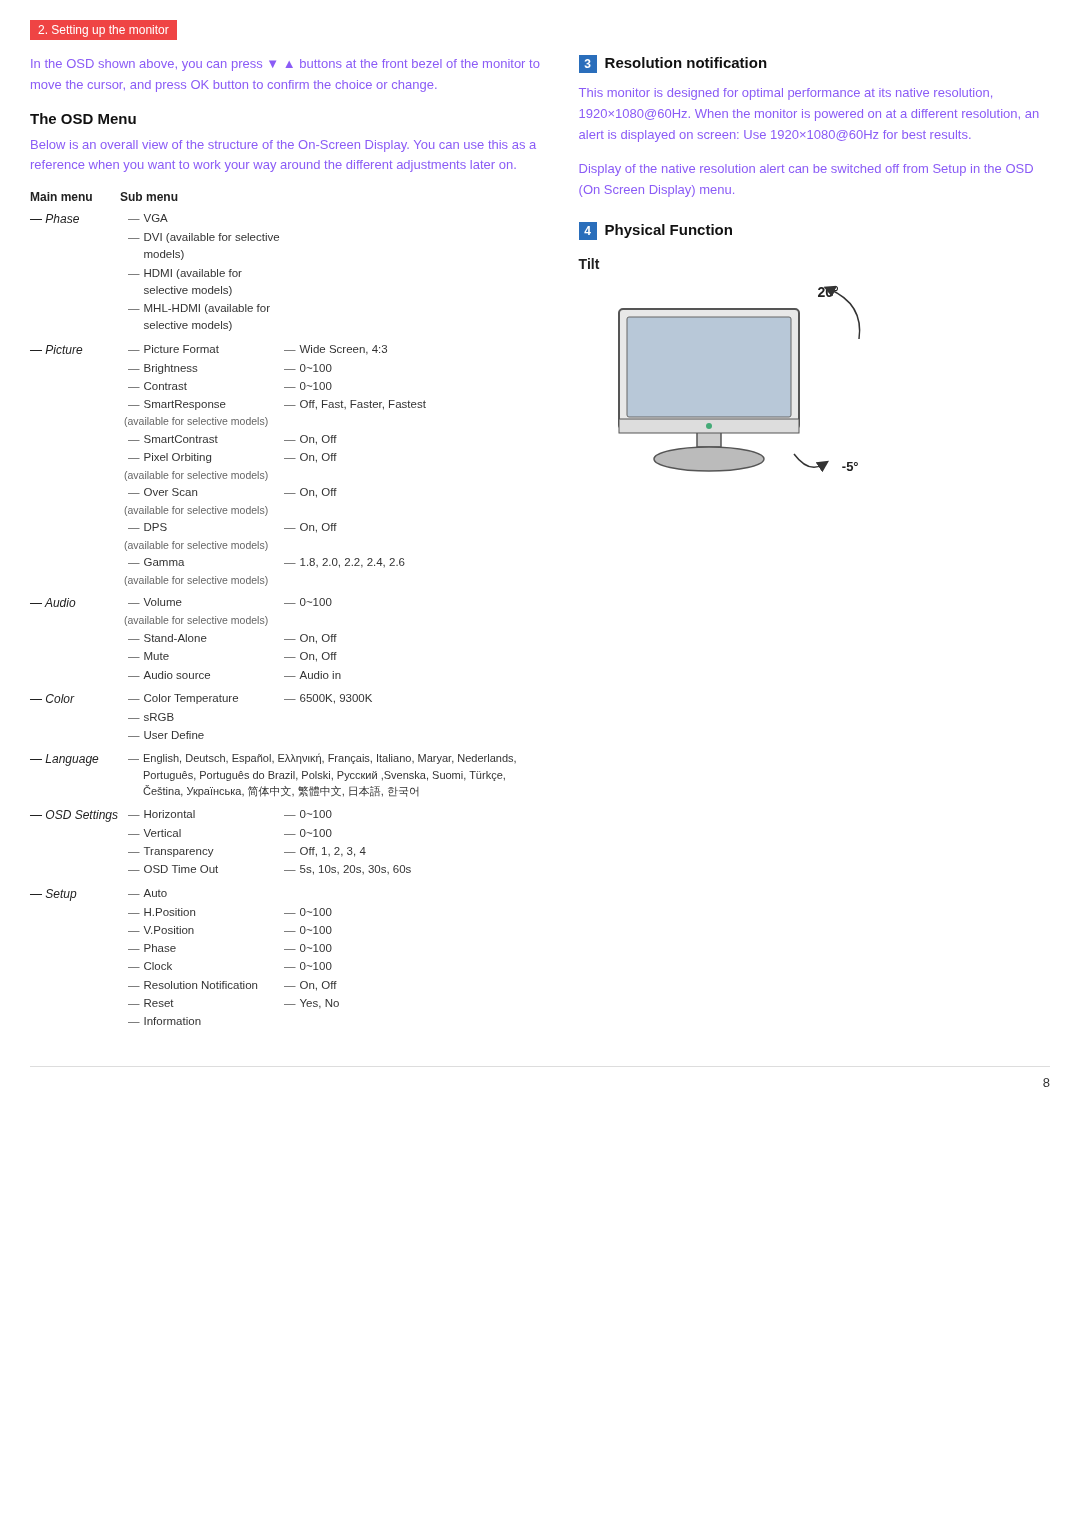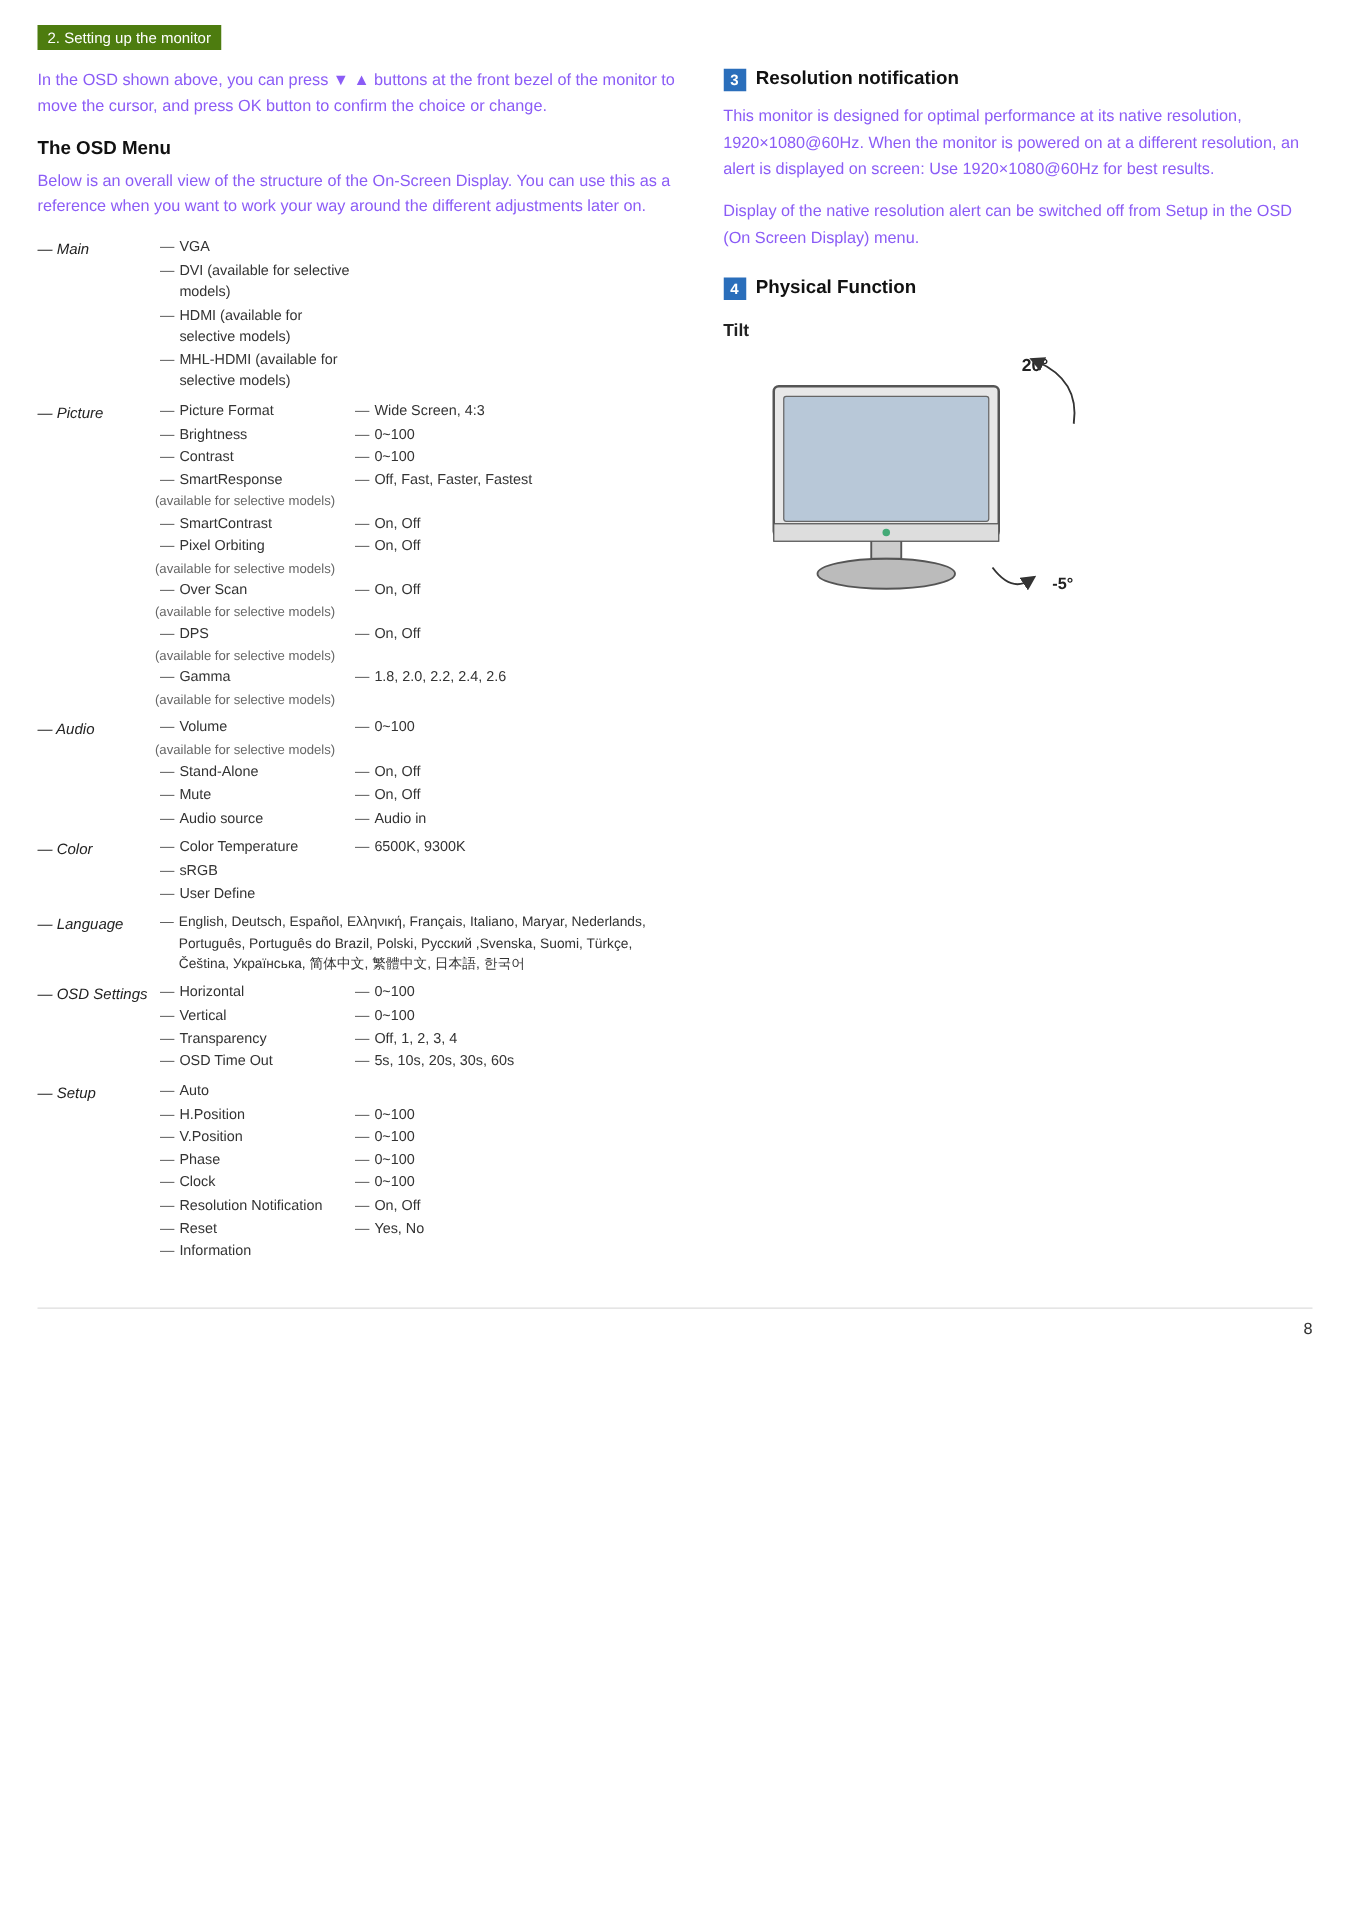--- a/index.html
+++ b/index.html
@@ -7,21 +7,21 @@
       font-family: Arial, sans-serif;
       font-size: 13px;
       color: #222;
       background: #fff;
       width: 1080px;
       min-height: 1532px;
       padding: 20px 30px;
     }
 
     .page-header {
-      background: #4d7c0f;
+      background: #ef4444;
       color: #fff;
       padding: 3px 8px;
       font-size: 12px;
       display: inline-block;
       margin-bottom: 14px;
     }
 
     .two-column {
       display: flex;
       gap: 30px;
@@ -169,24 +169,29 @@
 <div class="two-column">
 
   <div class="left-col">
 
     <p class="body-text">In the OSD shown above, you can press ▼ ▲ buttons at the front bezel of the monitor to move the cursor, and press OK button to confirm the choice or change.</p>
 
     <h2 class="section-title">The OSD Menu</h2>
     <p class="body-text">Below is an overall view of the structure of the On-Screen Display. You can use this as a reference when you want to work your way around the different adjustments later on.</p>
 
     <div class="osd-structure">
-
-      <div class="osd-group">
-        <div class="osd-row">
-          <span class="main-entry">— Main</span>
+      <div class="osd-header-row">
+        <span class="col-main">Main menu</span>
+        <span class="col-sub">Sub menu</span>
+        <span class="col-val"></span>
+      </div>
+
+      <div class="osd-group">
+        <div class="osd-row">
+          <span class="main-entry">— Phase</span>
           <span class="sub-entry"><span class="em-dash">—</span> VGA</span>
           <span class="val-entry"></span>
         </div>
         <div class="osd-row">
           <span class="main-entry"></span>
           <span class="sub-entry"><span class="em-dash">—</span> DVI (available for selective models)</span>
           <span class="val-entry"></span>
         </div>
         <div class="osd-row">
           <span class="main-entry"></span>

